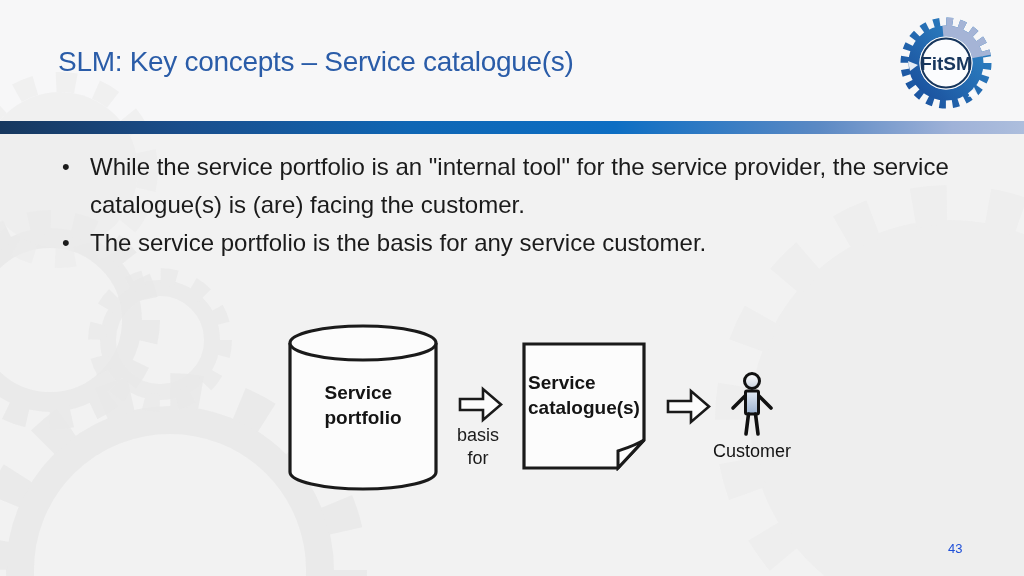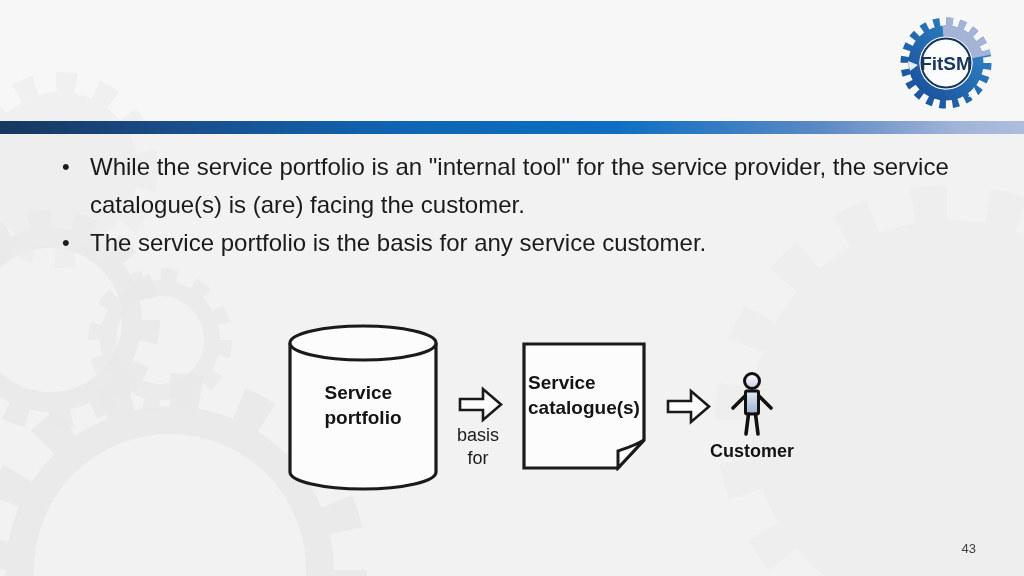--- a/index.html
+++ b/index.html
@@ -26,23 +26,23 @@
   .node-label{
     position:absolute;display:flex;align-items:center;justify-content:center;
     text-align:left;font-weight:bold;font-size:19px;line-height:25px;
     color:#141414;white-space:pre-line;
   }
   .edge-label{
     position:absolute;text-align:center;font-size:18px;line-height:23px;
     color:#1B1B1B;white-space:pre-line;
   }
   .customer-label{
-    position:absolute;text-align:center;font-weight:bold;font-size:18px;color:#141414;
+    position:absolute;text-align:center;font-weight:normal;font-size:18px;color:#141414;
   }
-  .page-number{position:absolute;left:948px;top:541px;width:28px;text-align:right;font-size:13px;color:#404040;}
+  .page-number{position:absolute;left:948px;top:541px;width:28px;text-align:left;font-size:13px;color:#1d4ed8;}
 </style>
 </head>
 <body>
 
 <div class="stage">
 
   <div class="header-band"></div>
 
   <svg class="watermark" style="left:690px;top:160px;" width="520" height="520" opacity="0.75">
     <circle cx="260" cy="260" r="200" fill="#EDEDED"></circle>
@@ -58,20 +58,21 @@
   </svg>
   <svg class="watermark" style="left:75px;top:255px;" width="170" height="170" opacity="0.7">
     <circle cx="85" cy="85" r="52" fill="none" stroke="#E9E9E9" stroke-width="16"></circle>
     <circle cx="85" cy="85" r="63" fill="none" stroke="#E9E9E9" stroke-width="18" stroke-dasharray="16 17"></circle>
   </svg>
   <svg class="watermark" style="left:-50px;top:60px;" width="220" height="220" opacity="0.6">
     <circle cx="110" cy="110" r="78" fill="#ECECEC"></circle>
     <circle cx="110" cy="110" r="88" fill="none" stroke="#ECECEC" stroke-width="20" stroke-dasharray="20 21"></circle>
   </svg>
 
+  <div class="slide-title">SLM: Key concepts – Service catalogue(s)</div>
 
   <svg class="logo" viewBox="0 0 100 100">
     <defs>
       <linearGradient id="gearGrad" x1="0" y1="1" x2="1" y2="0">
         <stop offset="0" stop-color="#1A4F9C"></stop>
           <stop offset="1" stop-color="#2F86C6"></stop>
       </linearGradient>
       <clipPath id="wedge">
           <polygon points="50,50 44,-12 114,-12 114,38"></polygon>
         </clipPath>

